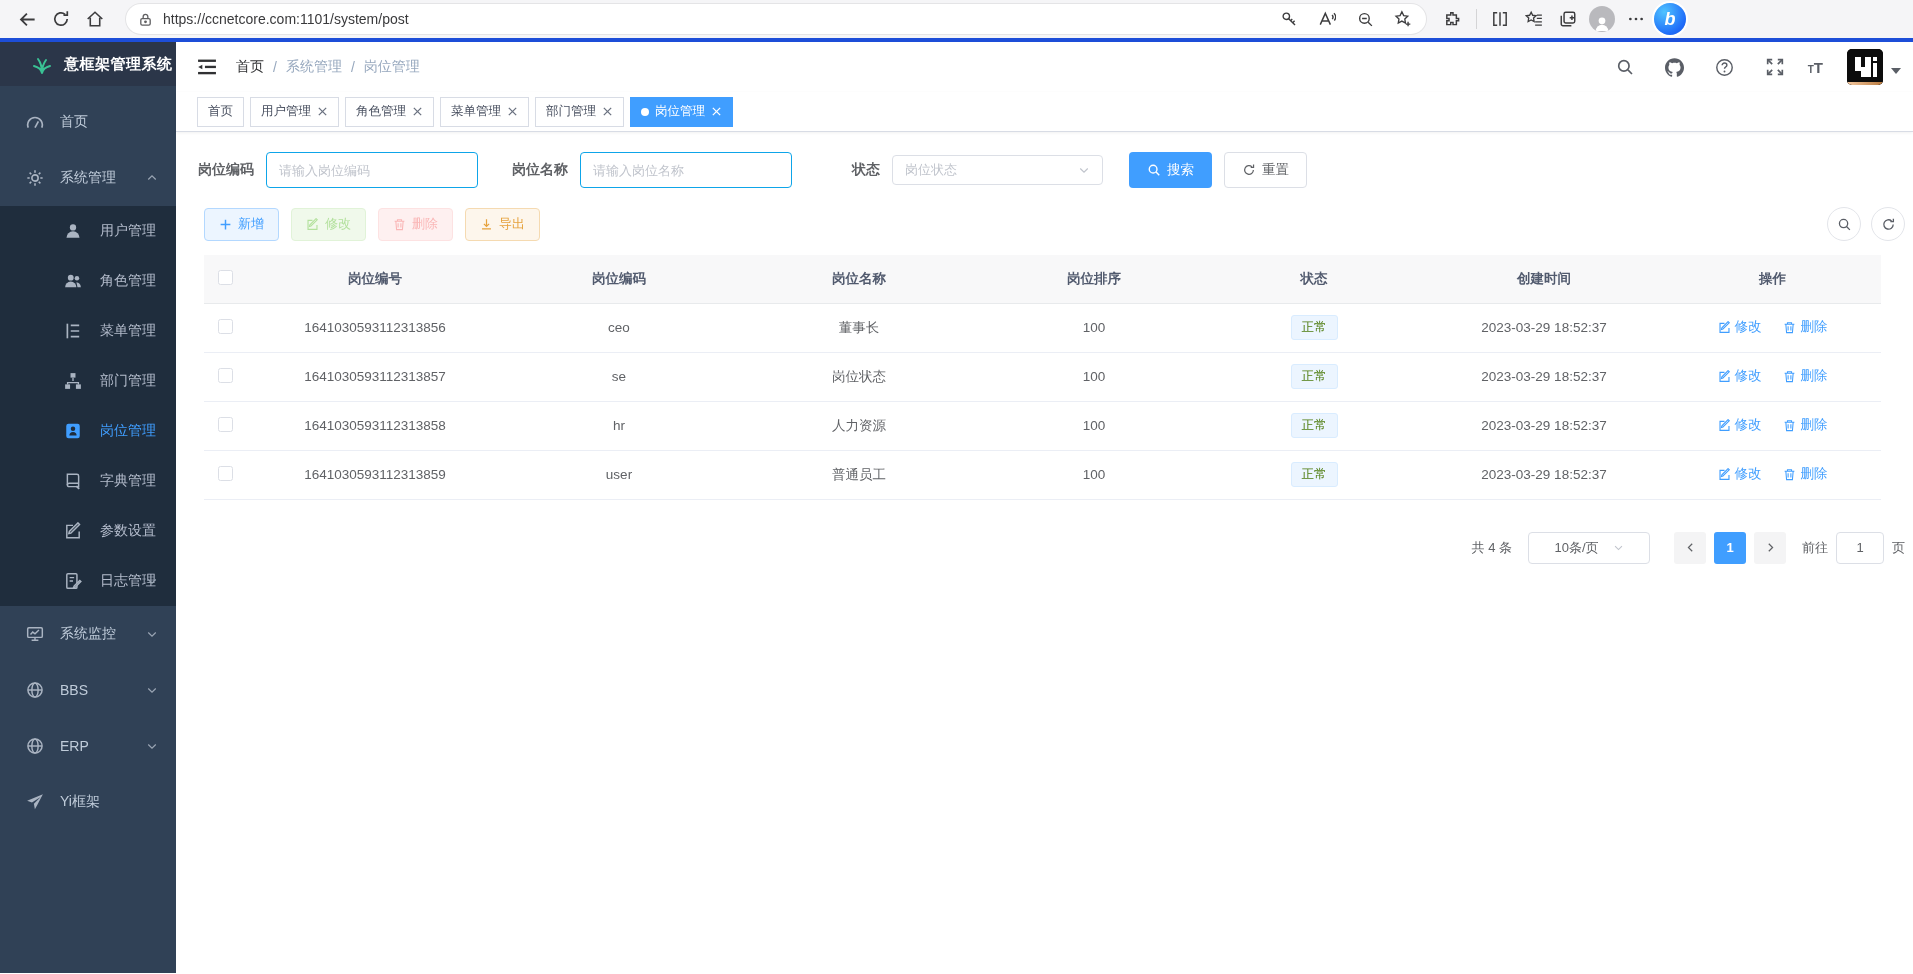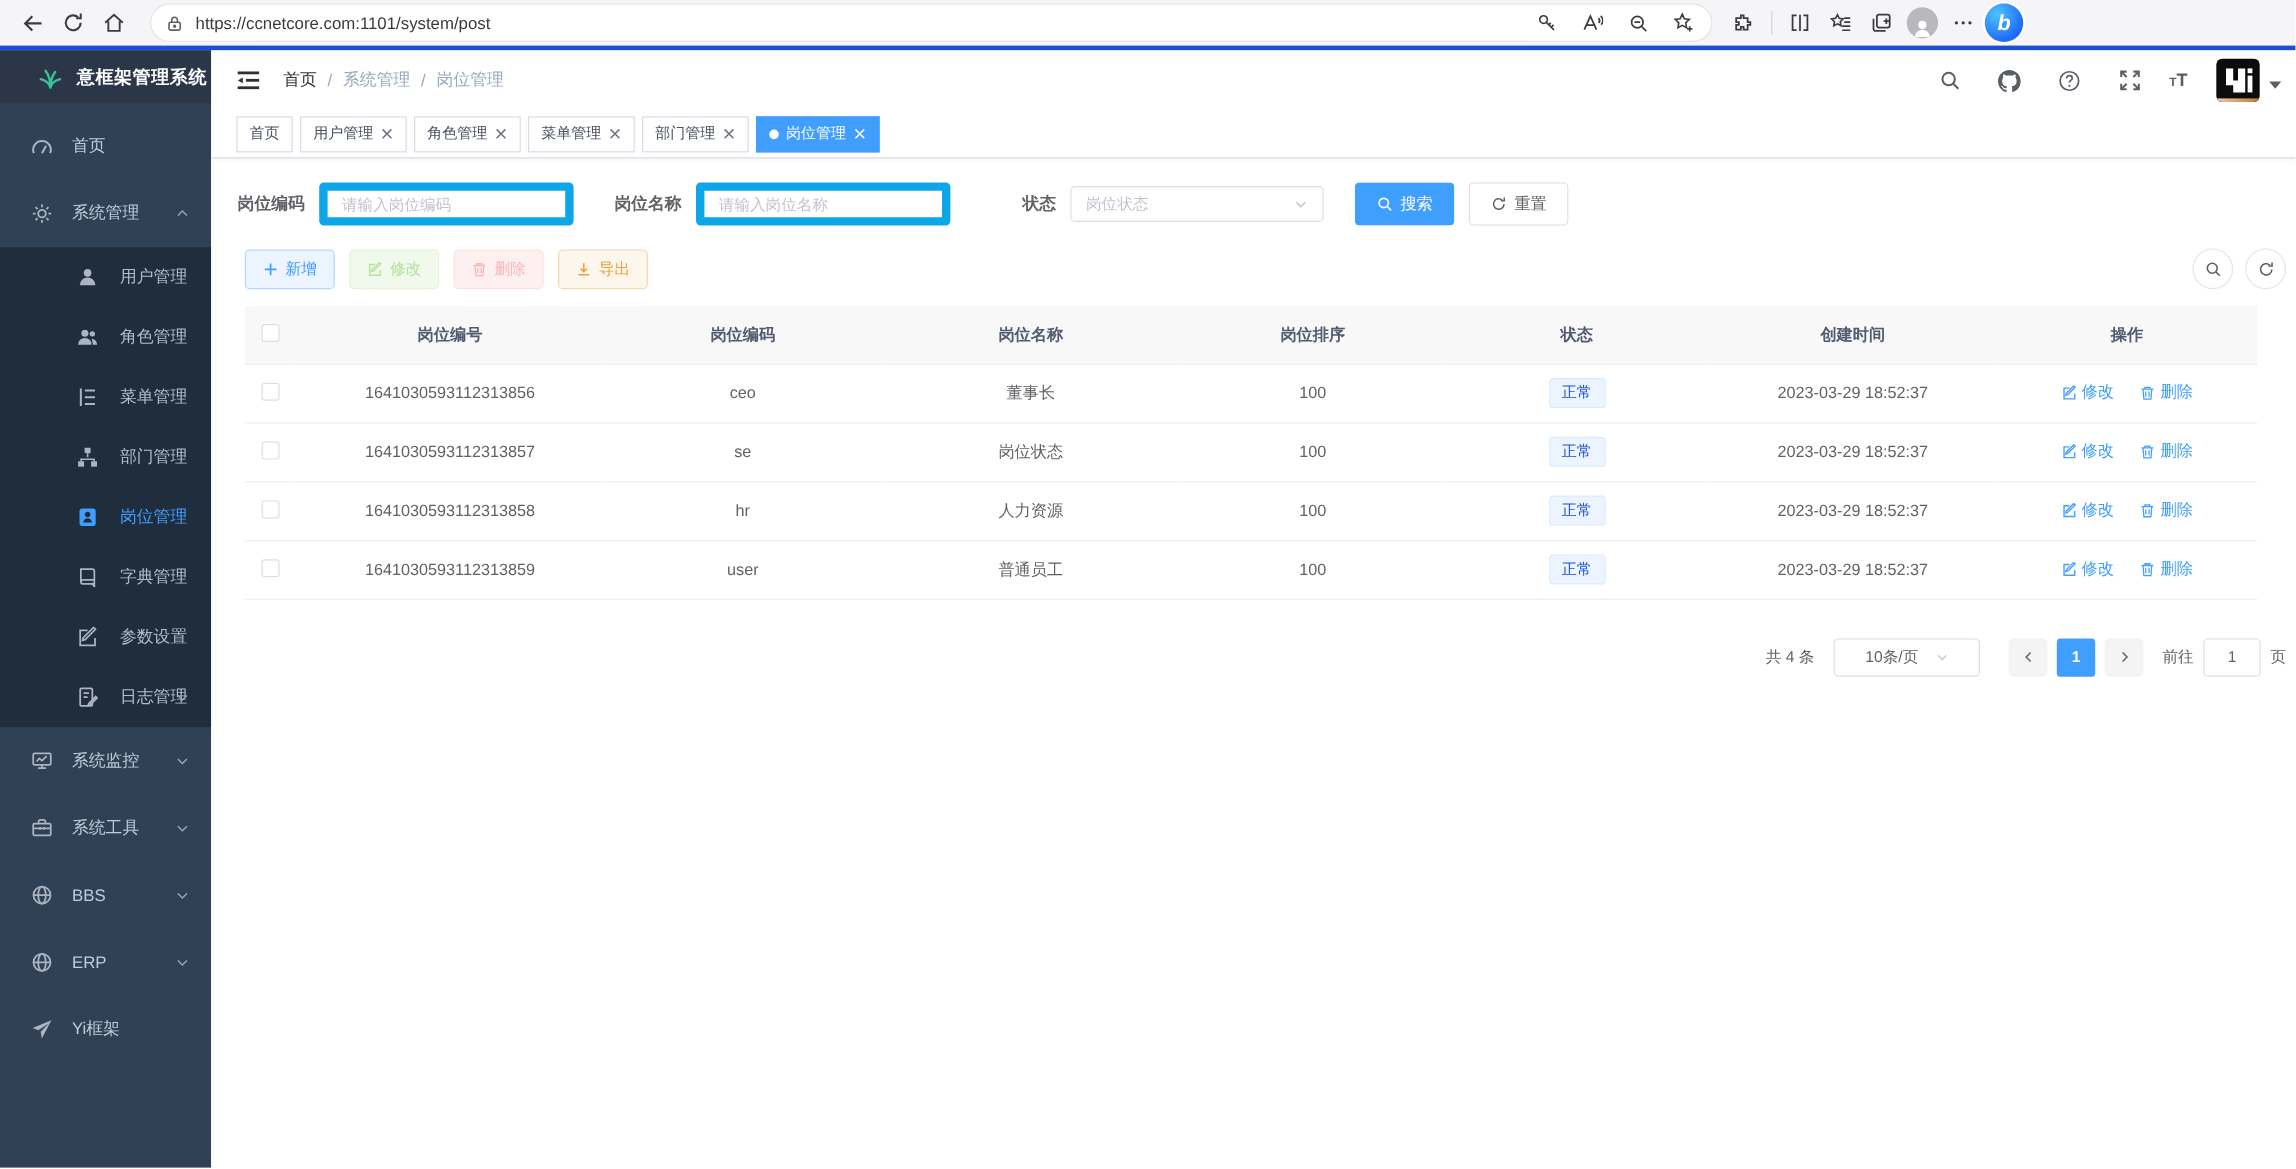--- a/index.html
+++ b/index.html
@@ -64,21 +64,21 @@
   .tag { height:30px; display:inline-flex; align-items:center; gap:6px; padding:0 10px;
     border:1px solid #d8dce5; background:#fff; color:#495060; font-size:12.5px; cursor:pointer; }
   .tag .x-ic { width:11px; height:11px; color:#6b7280; }
   .tag.active { background:#409eff; border-color:#409eff; color:#fff; }
   .tag.active .x-ic { color:#fff; }
   .tag-dot { width:8px; height:8px; border-radius:50%; background:#fff; }
 
   
   .filter-row { display:flex; align-items:center; margin:20px 0 0 22px; }
   .f-label { font-size:14px; font-weight:bold; color:#606266; margin-right:12px; }
-  .f-input { width:212px; height:36px; border:7px solid #0ea5e9; border-radius:4px; padding:0 12px;
+  .f-input { width:212px; height:36px; border:1px solid #0ea5e9; border-radius:4px; padding:0 12px;
     font-size:13px; color:#606266; outline:none; }
   .f-input::placeholder { color:#c0c4cc; }
   .f-group { display:flex; align-items:center; }
   .gap1 { margin-left:34px; } .gap2 { margin-left:60px; }
   .f-select { width:211px; height:30px; border:1px solid #dcdfe6; border-radius:4px; padding:0 12px;
     display:flex; align-items:center; justify-content:space-between; color:#c0c4cc; font-size:13px; cursor:pointer; }
   .f-select .chev { color:#c0c4cc; }
   .btn { height:36px; border-radius:4px; display:inline-flex; align-items:center; gap:6px;
     font-size:13.5px; padding:0 17px; cursor:pointer; border:1px solid transparent; }
   .btn-search { background:#409eff; color:#fff; margin-left:26px;justify-content:center; }
@@ -98,21 +98,21 @@
 
   
   table.grid { border-collapse:collapse; table-layout:fixed; width:1677px; margin:14px 8px 0 28px;
     font-size:13.5px; color:#606266; }
   .grid th { background:#f8f8f9; color:#515a6e; font-weight:bold; height:48px; text-align:center;
     border-bottom:1px solid #e8eaec; font-size:13.5px; }
   .grid td { height:49px; text-align:center; border-bottom:1px solid #ebeef5; }
   .checkbox { width:15px; height:15px; border:1px solid #dcdfe6; border-radius:2.5px; background:#fff;
     display:inline-block; cursor:pointer; }
   .tag-normal { display:inline-block; padding:3px 10px; background:#ecf5ff; border:1px solid #d9ecff;
-    color:#1d4ed8; border-radius:3px; font-size:12.5px; }
+    color:#4d7c0f; border-radius:3px; font-size:12.5px; }
   .op-link { color:#409eff; display:inline-flex; align-items:center; gap:4px; cursor:pointer; font-size:13.5px; }
   .op-link + .op-link { margin-left:18px; }
   .lic { width:13px; height:13px; }
 
   
   .pagination { display:flex; align-items:center; justify-content:flex-end; margin:32px 8px 0 0;
     font-size:13px; color:#606266; }
   .pg-total { margin-right:16px; }
   .pg-size { width:122px; height:32px; border:1px solid #dcdfe6; border-radius:4px; display:flex;
     align-items:center; justify-content:center; gap:14px; color:#606266; cursor:pointer; margin-right:16px; }
@@ -359,35 +359,20 @@
             </svg>
         </span>
         <span>系统监控</span>
         <span class="arrow">
           <svg width="12" height="12" viewBox="0 0 16 16" fill="none" stroke="currentColor" stroke-width="1.6">
               <path d="m3 6 5 5 5-5"></path>
             </svg>
         </span>
       </div>
 
-      <div class="mitem">
-        <span class="micon">
-          <svg viewBox="0 0 16 16" fill="none" stroke="currentColor" stroke-width="1.3">
-              <rect x="1.5" y="4.8" width="13" height="8.7" rx="1"></rect>
-              <path d="M5.5 4.8V3.3A1.3 1.3 0 0 1 6.8 2h2.4a1.3 1.3 0 0 1 1.3 1.3v1.5M1.5 8.3h13"></path>
-              <path d="M6.5 7.3v2M9.5 7.3v2"></path>
-            </svg>
-        </span>
-        <span>系统工具</span>
-        <span class="arrow">
-          <svg width="12" height="12" viewBox="0 0 16 16" fill="none" stroke="currentColor" stroke-width="1.6">
-              <path d="m3 6 5 5 5-5"></path>
-            </svg>
-        </span>
-      </div>
 
       <div class="mitem">
         <span class="micon">
           <svg viewBox="0 0 16 16" fill="none" stroke="currentColor" stroke-width="1.3">
               <circle cx="8" cy="8" r="6.3"></circle>
               <ellipse cx="8" cy="8" rx="2.8" ry="6.3"></ellipse>
               <path d="M1.8 8h12.4"></path>
             </svg>
         </span>
         <span>BBS</span>

